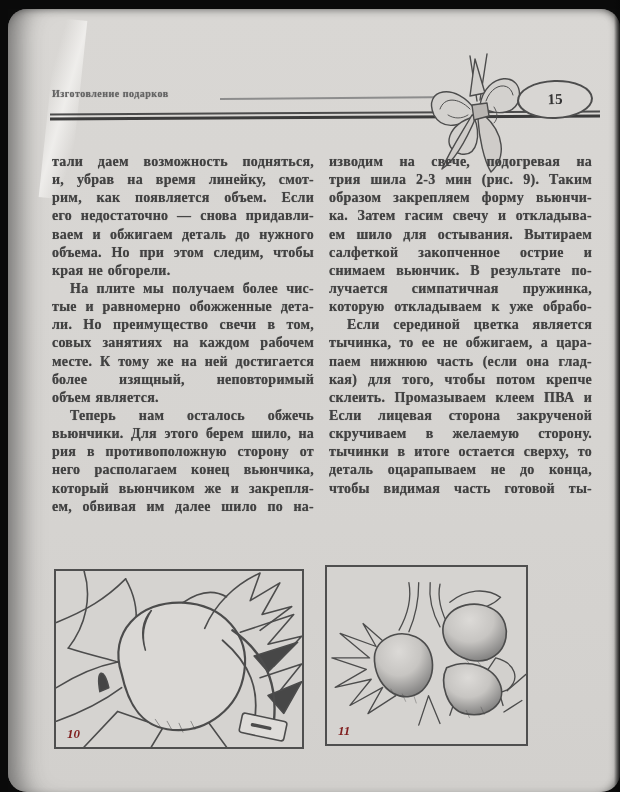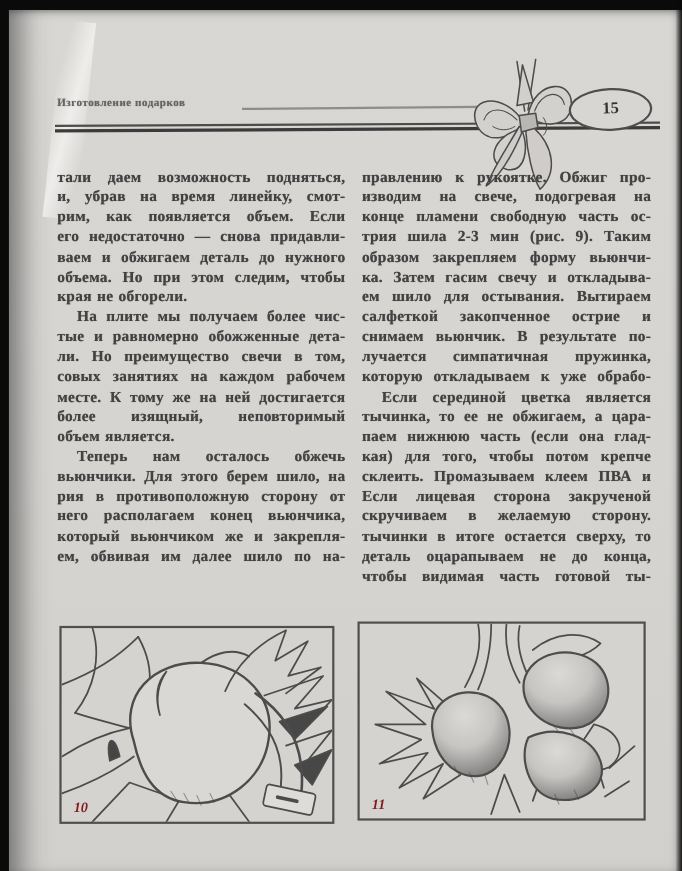--- a/index.html
+++ b/index.html
@@ -7,20 +7,21 @@
     position:relative;width:620px;height:792px;overflow:hidden;
     background:#0b0b0b;font-family:"Liberation Serif", serif;
   }
   .page{
     position:absolute;left:8px;top:9px;width:612px;height:783px;
     background:linear-gradient(180deg,#d9d7d4 0%,#d6d4d1 55%,#d2d0cd 100%);
     box-shadow:
       inset 30px 0 26px -20px rgba(45,45,45,.6),
       inset -7px 0 9px -5px rgba(25,25,25,.65),
       inset 0 7px 9px -7px rgba(25,25,25,.5);
+    border-radius: 19px;
   }
   .crease{
     position:absolute;left:40px;top:10px;width:30px;height:180px;
     background:linear-gradient(100deg,transparent 15%,rgba(246,245,243,.75) 50%,transparent 85%);
     transform:rotate(6deg);pointer-events:none;
   }
   
   .running-head{
     position:absolute;left:44px;top:79px;
     font-size:10px;font-weight:bold;color:#646464;letter-spacing:.5px;
@@ -54,21 +55,21 @@
     overflow:hidden;
   }
   .line.indent{text-indent:18px;}
   .line.para-end{text-align-last:left;}
   
   .figure{
     position:absolute;border:2px solid #4f4f4f;background:#d5d3d0;
     box-sizing:border-box;
   }
   .fig-10{left:46px;top:560px;width:250px;height:180px;}
-  .fig-11{left:317px;top:556px;width:262px;height:181px;font-family:Liberation Serif, serif;}
+  .fig-11{left:317px;top:556px;width:203px;height:181px;font-family:Liberation Serif, serif;}
   .figure svg{display:block;width:100%;height:100%;}
   .fig-label{
     position:absolute;left:11px;bottom:5px;
     font-size:13px;font-style:italic;font-weight:bold;color:#7f1d1d;
   }
   
   .edge-top{position:absolute;left:0;top:0;width:620px;height:9px;background:#0a0a0a;}
   .edge-left{position:absolute;left:0;top:0;width:8px;height:792px;background:#0a0a0a;}
   .edge-right{
     position:absolute;right:0;top:0;width:6px;height:792px;
@@ -131,23 +132,21 @@
         <div class="line">более изящный, неповторимый</div>
         <div class="line para-end">объем является.</div>
         <div class="line indent">Теперь нам осталось обжечь</div>
         <div class="line">вьюнчики. Для этого берем шило, на</div>
         <div class="line">рия в противоположную сторону от</div>
         <div class="line">него располагаем конец вьюнчика,</div>
         <div class="line">который вьюнчиком же и закрепля-</div>
         <div class="line">ем, обвивая им далее шило по на-</div>
       </div>
     <div class="col col-right">
-        <div class="line">правлению к рукоятке. Обжиг про-</div>
         <div class="line">изводим на свече, подогревая на</div>
-        <div class="line">конце пламени свободную часть ос-</div>
         <div class="line">трия шила 2-3 мин (рис. 9). Таким</div>
         <div class="line">образом закрепляем форму вьюнчи-</div>
         <div class="line">ка. Затем гасим свечу и откладыва-</div>
         <div class="line">ем шило для остывания. Вытираем</div>
         <div class="line">салфеткой закопченное острие и</div>
         <div class="line">снимаем вьюнчик. В результате по-</div>
         <div class="line">лучается симпатичная пружинка,</div>
         <div class="line">которую откладываем к уже обрабо-</div>
         <div class="line indent">Если серединой цветка является</div>
         <div class="line">тычинка, то ее не обжигаем, а цара-</div>

